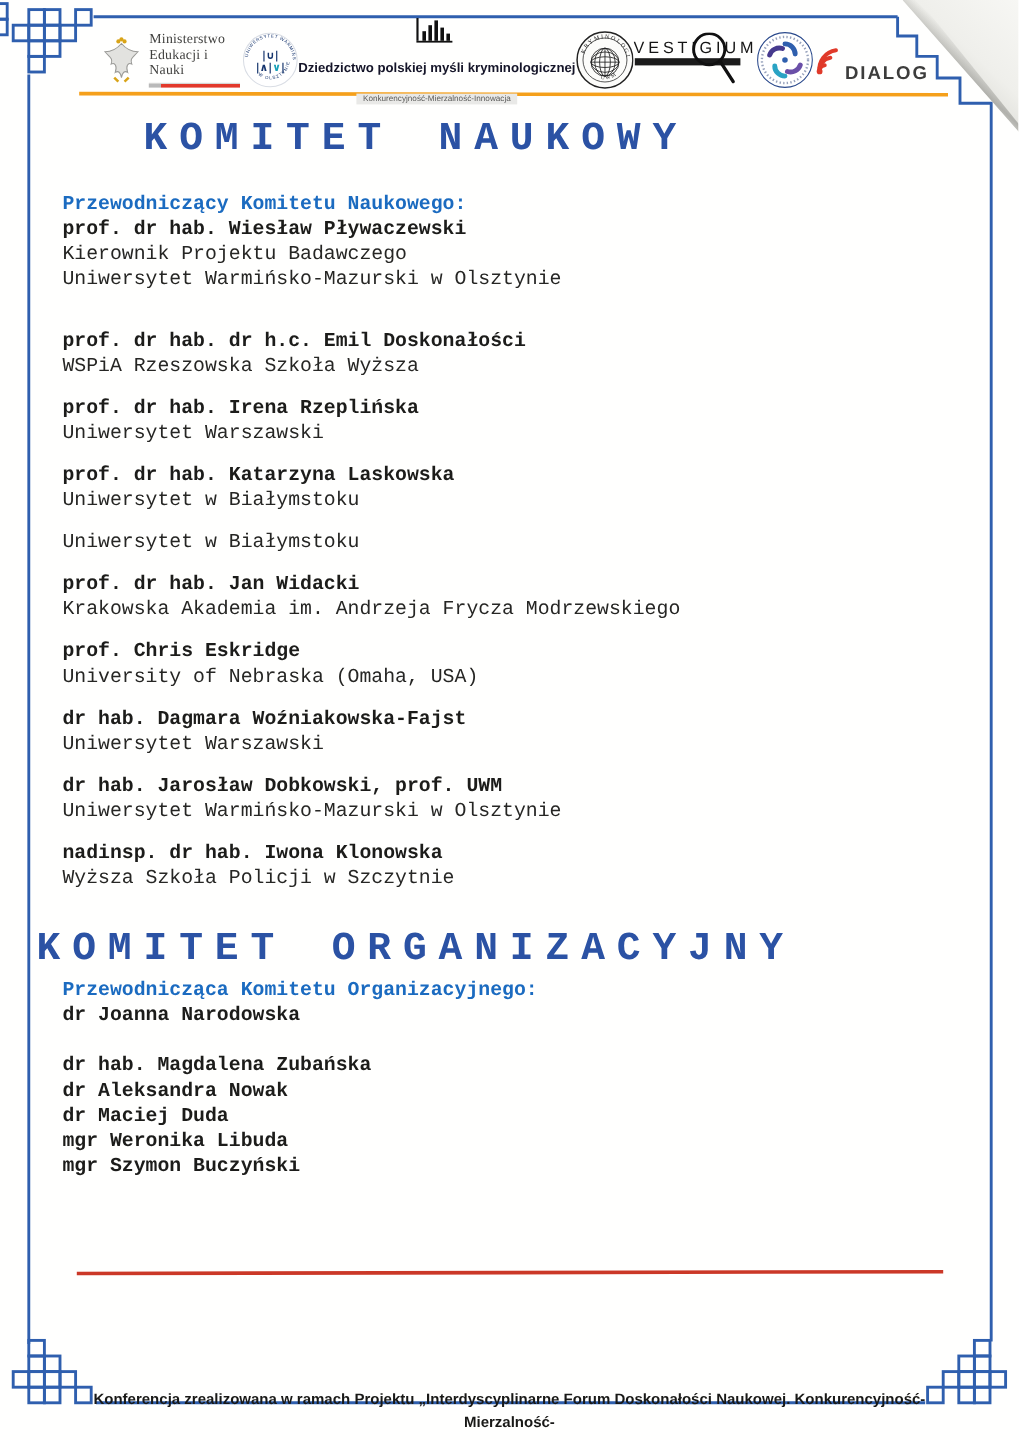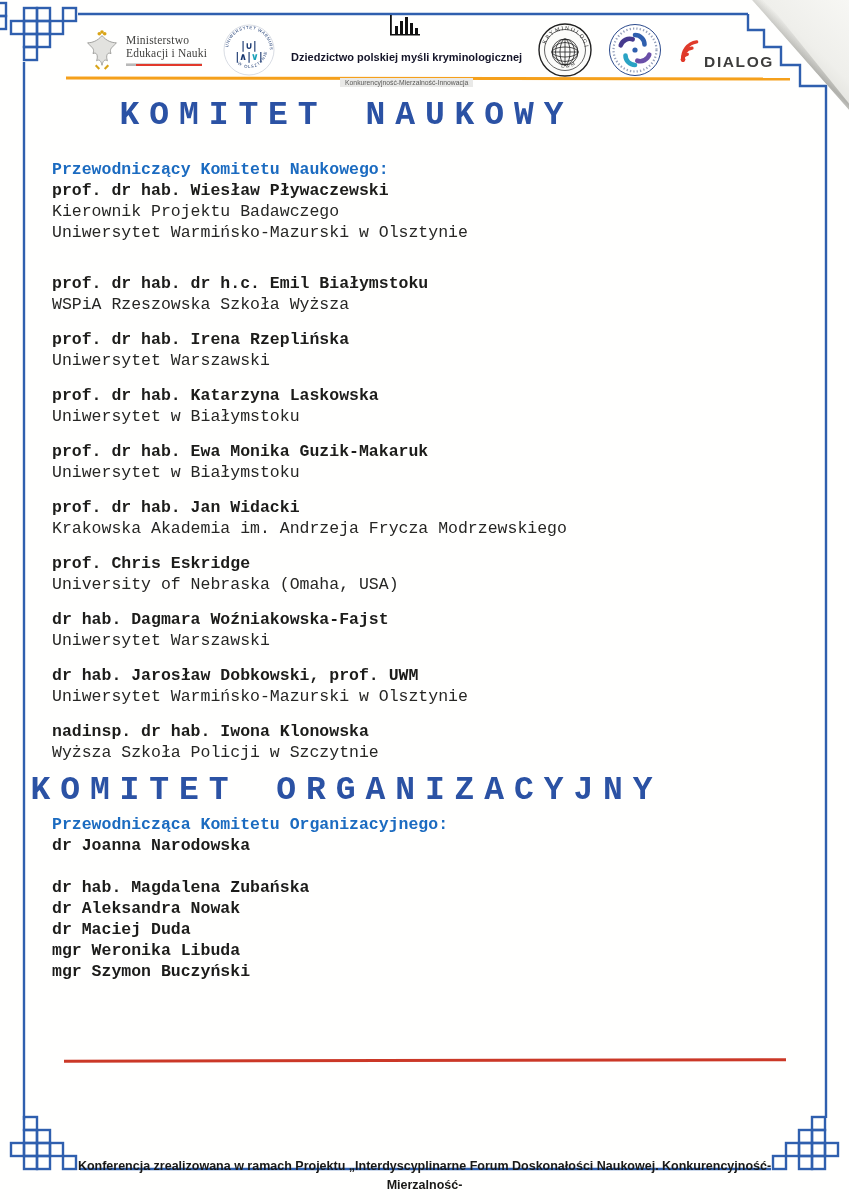--- a/index.html
+++ b/index.html
@@ -163,20 +163,28 @@
         <path id="sealBot" d="M11,29 a16,16 0 0 0 32,0"></path>
       </defs>
       <text font-size="5.6" fill="#222" letter-spacing="1.4" font-family="Liberation Serif,serif">
         <textPath href="#sealTop" startOffset="9%"><tspan>KRYMINOLOGIA</tspan></textPath>
       </text>
       <text font-size="5" fill="#222" letter-spacing="1.2" font-family="Liberation Serif,serif">
         <textPath href="#sealBot" startOffset="42%"><tspan>UWM</tspan></textPath>
       </text>
     </svg>
 
+    <div class="vestigium">
+      <svg width="102" height="46" viewBox="0 0 102 46">
+        <text x="0" y="17" font-size="13.5" letter-spacing="3.2" fill="#151515" font-family="Liberation Sans,sans-serif">VESTIGIUM</text>
+        <rect x="1" y="21.5" width="88" height="6" fill="#1b1b1b"></rect>
+        <circle cx="63" cy="14" r="13" fill="none" stroke="#111" stroke-width="2.4"></circle>
+        <line x1="72" y1="24" x2="83" y2="41" stroke="#111" stroke-width="2.8" stroke-linecap="round"></line>
+      </svg>
+    </div>
 
     <svg width="54" height="54" viewBox="0 0 54 54">
       <circle cx="27" cy="27" r="25.5" fill="#ffffff" stroke="#2b4a8c" stroke-width="1"></circle>
       <circle cx="27" cy="27" r="21.5" fill="none" stroke="#97a2bc" stroke-width="2.2" stroke-dasharray="1.3 2.1"></circle>
       <g fill="none" stroke-width="4.6" stroke-linecap="round">
         <path d="M27,12 a9.5,9.5 0 0 1 9.5,9.5" stroke="#2f5fae"></path>
         <path d="M42,27 a9.5,9.5 0 0 1 -9.5,9.5" stroke="#6a4fa8" transform="rotate(18 27 27)"></path>
         <path d="M27,42 a9.5,9.5 0 0 1 -9.5,-9.5" stroke="#2aa3c4"></path>
         <path d="M12,27 a9.5,9.5 0 0 1 9.5,-9.5" stroke="#463a8e" transform="rotate(18 27 27)"></path>
       </g>
@@ -203,36 +211,35 @@
   <div class="block body-text" id="sci-chair">
     <div class="blue-label">Przewodniczący Komitetu Naukowego:</div>
     <div class="name">prof. dr hab. Wiesław Pływaczewski</div>
     <div>Kierownik Projektu Badawczego</div>
     <div>Uniwersytet Warmińsko-Mazurski w Olsztynie</div>
   </div>
 
   <div class="block body-text" id="sci-members">
 
       <div class="member">
-        <div class="name">prof. dr hab. dr h.c. Emil Białymstoku</div>
+        <div class="name">prof. dr hab. dr h.c. Emil Doskonałości</div>
         <div>WSPiA Rzeszowska Szkoła Wyższa</div>
       </div>
 
       <div class="member">
         <div class="name">prof. dr hab. Irena Rzeplińska</div>
         <div>Uniwersytet Warszawski</div>
       </div>
 
       <div class="member">
         <div class="name">prof. dr hab. Katarzyna Laskowska</div>
         <div>Uniwersytet w Białymstoku</div>
       </div>
 
       <div class="member">
-        <div class="name">prof. dr hab. Ewa Monika Guzik-Makaruk</div>
         <div>Uniwersytet w Białymstoku</div>
       </div>
 
       <div class="member">
         <div class="name">prof. dr hab. Jan Widacki</div>
         <div>Krakowska Akademia im. Andrzeja Frycza Modrzewskiego</div>
       </div>
 
       <div class="member">
         <div class="name">prof. Chris Eskridge</div>

